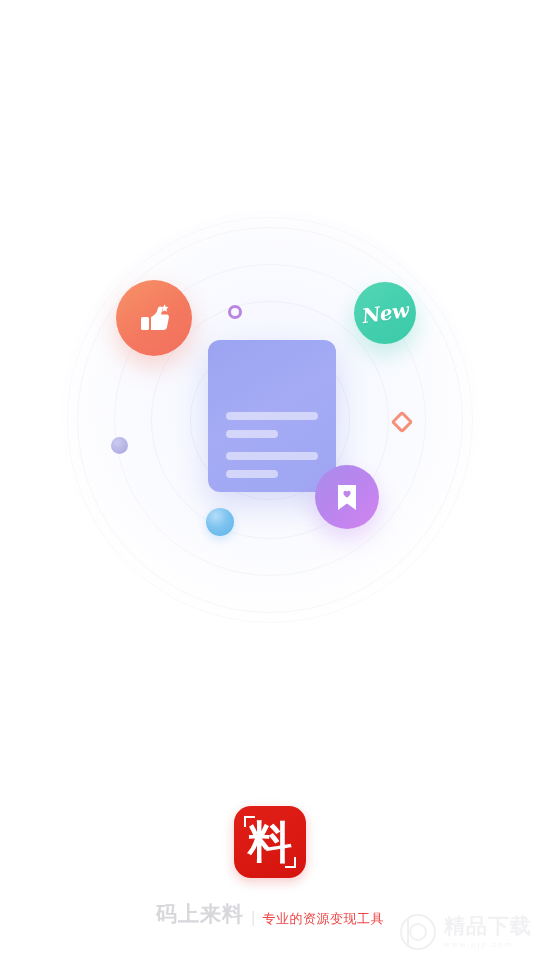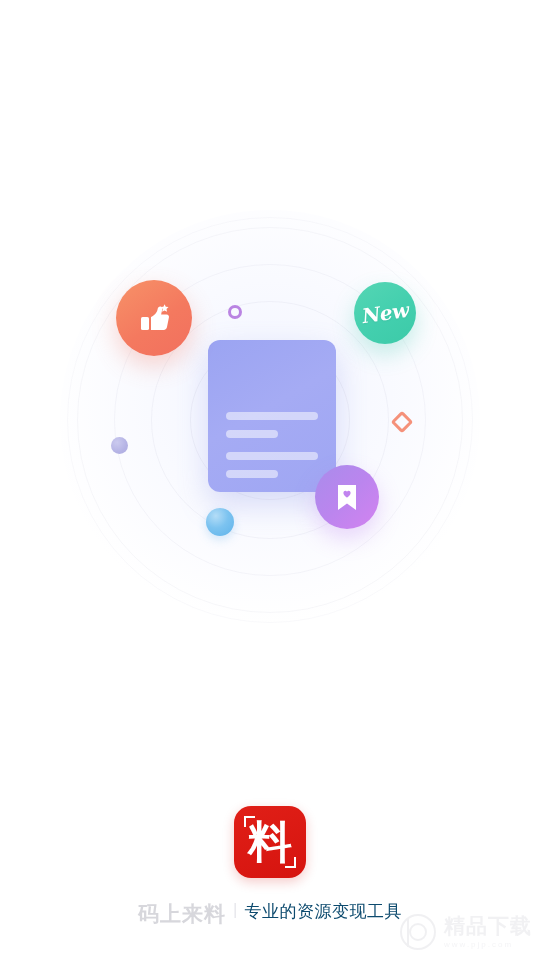--- a/index.html
+++ b/index.html
@@ -209,41 +209,41 @@
   }
   .corner.br {
     right: 10px; bottom: 10px;
     border-right: 2.5px solid #ffffff;
     border-bottom: 2.5px solid #ffffff;
   }
 
   .tagline {
     margin-top: 22px;
     display: flex;
-    align-items: flex-start;
+    align-items: flex-end;
     justify-content: center;
     white-space: nowrap;
   }
   .tagline-name {
     font-family: "DejaVu Sans", "Liberation Sans", sans-serif;
     font-size: 21px;
     font-weight: bold;
     color: #d7d7dc;
     letter-spacing: 1px;
   }
   .tagline-sep {
     font-size: 17px;
     color: #e7e7ec;
     margin: 0 7px;
     font-weight: normal;
   }
   .tagline-desc {
     font-family: "DejaVu Sans", "Liberation Sans", sans-serif;
-    font-size: 17px;
-    color: #0c4a6e;
+    font-size: 13px;
+    color: #ef4444;
     letter-spacing: 0.5px;
   }
 
   
   #watermark {
     position: absolute;
     right: 8px;
     bottom: 6px;
     display: flex;
     align-items: center;

